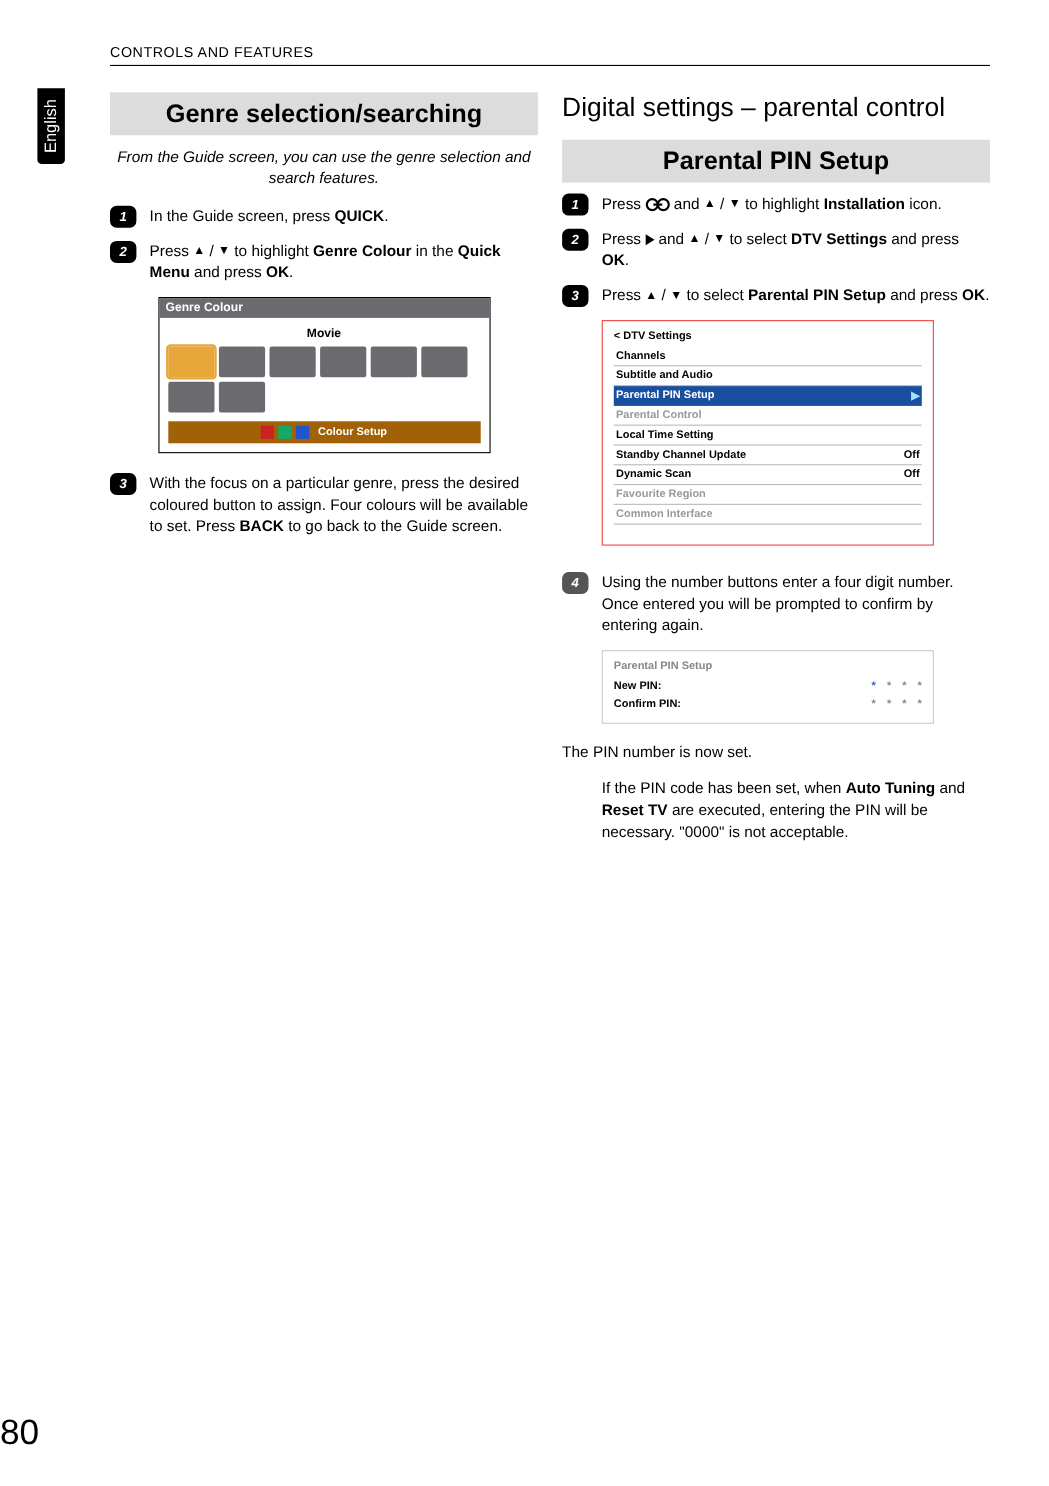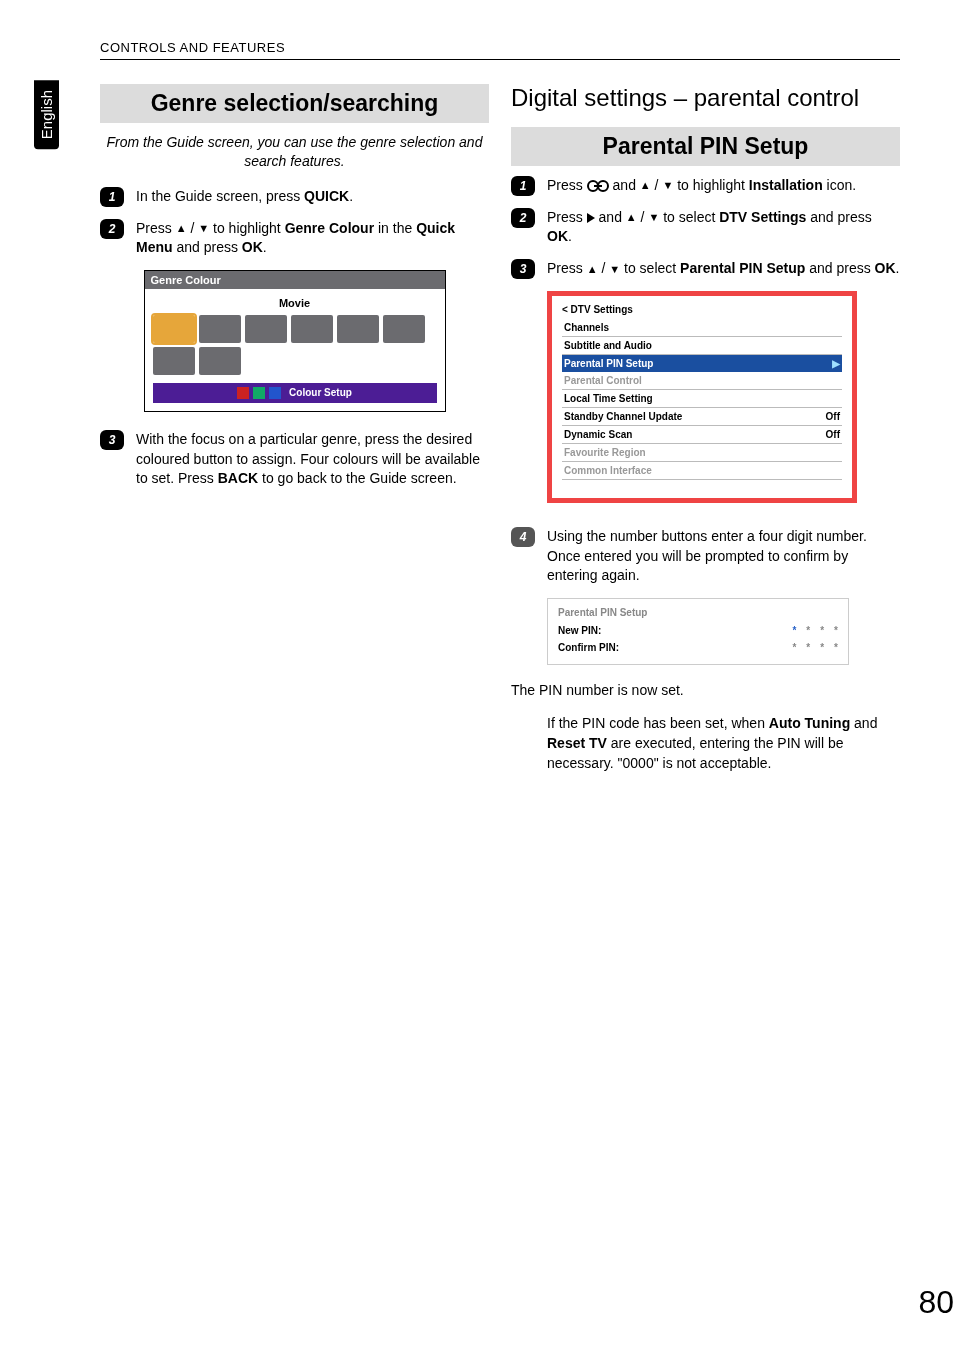--- a/index.html
+++ b/index.html
@@ -18,43 +18,43 @@
   .step-text b{font-weight:bold;}
   .h2{font-weight:normal;font-size:24px;margin:0 0 14px 0;line-height:1.2;}
   .para{font-size:15px;line-height:1.35;margin:0 0 18px 0;}
   .figure-box{border:1px solid #000;margin:10px 0 18px 0;padding:0;width:300px;margin-left:auto;margin-right:auto;}
   .figure-title{background:#6b6b6f;color:#fff;font-size:11px;font-weight:bold;padding:3px 6px;}
   .figure-body{padding:8px;}
   .figure-label{text-align:center;font-weight:bold;font-size:11px;margin-bottom:6px;}
   .icon-grid{display:flex;flex-wrap:wrap;gap:4px;}
   .icon-tile{width:42px;height:28px;background:#6b6b6f;border-radius:2px;}
   .icon-tile.sel{background:#e6a63a;outline:2px solid #e6a63a;}
-  .colour-row{display:flex;align-items:center;justify-content:center;gap:4px;background:#4c1d95;margin-top:8px;padding:4px;}
+  .colour-row{display:flex;align-items:center;justify-content:center;gap:4px;background:#a16207;margin-top:8px;padding:4px;}
   .csq{width:12px;height:12px;}
   .csq.red{background:#c22;}
   .csq.green{background:#1a6;}
   .csq.blue{background:#25c;}
   .colour-label{color:#fff;font-size:10px;font-weight:bold;margin-left:4px;}
-  .dtv-box{border:5px solid #ef4444;width:280px;margin:12px 0 24px 0;padding:8px 10px 18px 10px;font-size:10px;font-weight:bold;}
+  .dtv-box{border:1px solid #ef4444;width:280px;margin:12px 0 24px 0;padding:8px 10px 18px 10px;font-size:10px;font-weight:bold;}
   .dtv-head{margin-bottom:4px;}
   .dtv-row{display:flex;justify-content:space-between;border-bottom:1px solid #bbb;padding:3px 2px;}
   .dtv-row.hi{background:#1a4fa0;color:#fff;border-bottom:none;}
   .dtv-row.dim{color:#999;}
   .pin-box{border:1px solid #ccc;width:280px;margin:12px 0 16px 0;padding:8px 10px;font-size:10px;font-weight:bold;}
   .pin-row{display:flex;justify-content:space-between;align-items:center;padding:3px 0;text-align:center;}
   .pin-dots{display:flex;gap:10px;}
   .dot{color:#888;font-size:10px;}
   .dot.active{color:#2a63c8;}
   .tri{display:inline-block;font-size:11px;vertical-align:middle;}
   .key-shape{display:inline-block;width:22px;height:12px;vertical-align:middle;position:relative;}
   .key-shape::before,.key-shape::after{content:"";position:absolute;top:50%;width:8px;height:8px;border:2px solid #000;border-radius:50%;transform:translateY(-50%);} 
   .key-shape::before{left:0;} .key-shape::after{right:0;}
   .key-shape .bar{position:absolute;left:7px;right:7px;top:50%;height:2px;background:#000;transform:translateY(-50%);}
   .play-tri{display:inline-block;width:0;height:0;border-left:8px solid #000;border-top:5px solid transparent;border-bottom:5px solid transparent;vertical-align:middle;}
-  .page-num{position:absolute;bottom:30px;left:0;right:0;text-align:right;font-size:32px;}
+  .page-num{position:absolute;bottom:30px;left:0;right:0;text-align:left;font-size:32px;}
   .dtv-arrow{color:#9fe0ff;font-size:10px;}
 </style>
 </head>
 <body>
 
 <div class="page">
   <div class="lang-tab">English</div>
 
   <div class="running-head">CONTROLS AND FEATURES</div>
   <hr class="hr">

